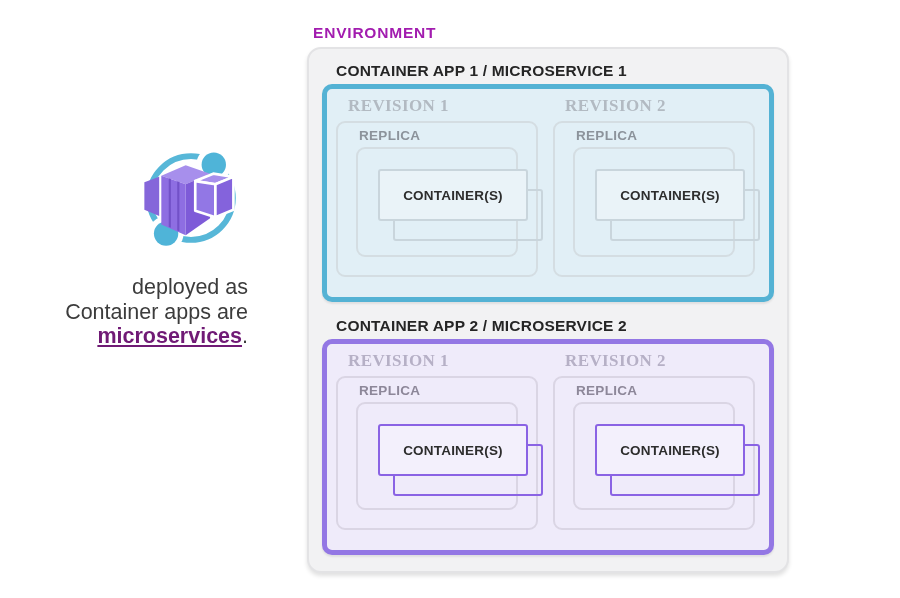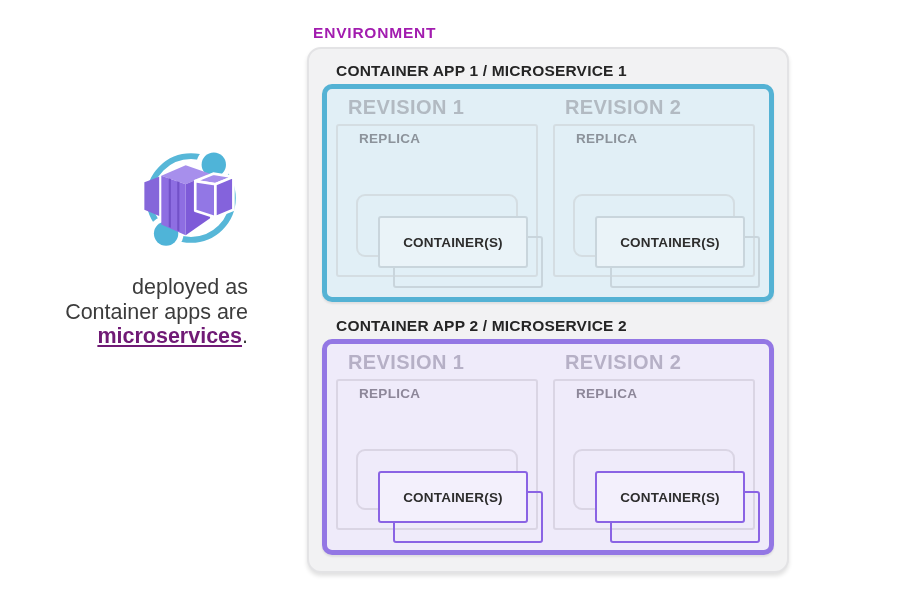--- a/index.html
+++ b/index.html
@@ -32,26 +32,26 @@
   .app-title.t2{margin-top:15px;}
   .app-box{
     box-sizing:border-box;height:218px;
     border:5px solid var(--accent);border-radius:10px;background:var(--tint);
     box-shadow:0 2px 2px rgba(0,0,0,.08);
     display:flex;gap:15px;padding:7px 14px 20px 9px;
   }
   .app-box.app2{height:216px;}
   .rev-col{flex:1;display:flex;flex-direction:column;min-width:0;}
   .rev-label{
-    margin:0 0 5px 12px;font-size:20px;font-weight:bold;letter-spacing:.4px;
-    color:var(--revlabel);white-space:nowrap;
+    margin:0 0 5px 12px;font-size:17px;font-weight:bold;letter-spacing:.4px;
+    color:var(--revlabel);white-space:nowrap;font-family:Liberation Serif, serif;
   }
   .rev-box{
-    flex:1;box-sizing:border-box;border:2px solid var(--line);border-radius:3px;
-    padding:0 18px 18px 18px;display:flex;flex-direction:column;min-height:0;gap:44px;
+    flex:1;box-sizing:border-box;border:2px solid var(--line);border-radius:9px;
+    padding:0 18px 18px 18px;display:flex;flex-direction:column;min-height:0;
   }
   .replica-label{
     margin:5px 0 4px 3px;font-size:13.5px;font-weight:bold;letter-spacing:.3px;
     color:var(--replabel);
   }
   .replica-box{
     flex:1;border:2px solid var(--line);border-radius:9px;position:relative;min-height:0;
   }
   .stack{position:absolute;left:20px;top:20px;width:170px;height:76px;}
   .cbox{

